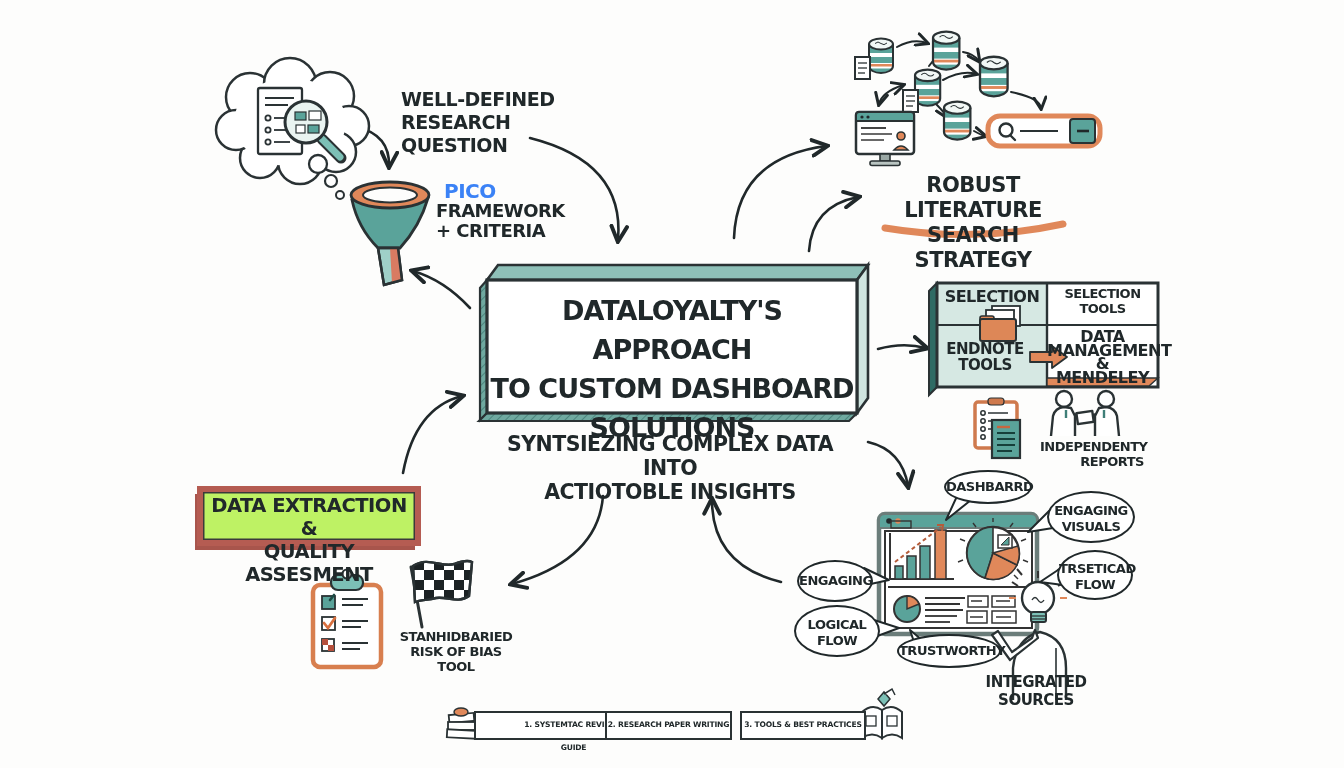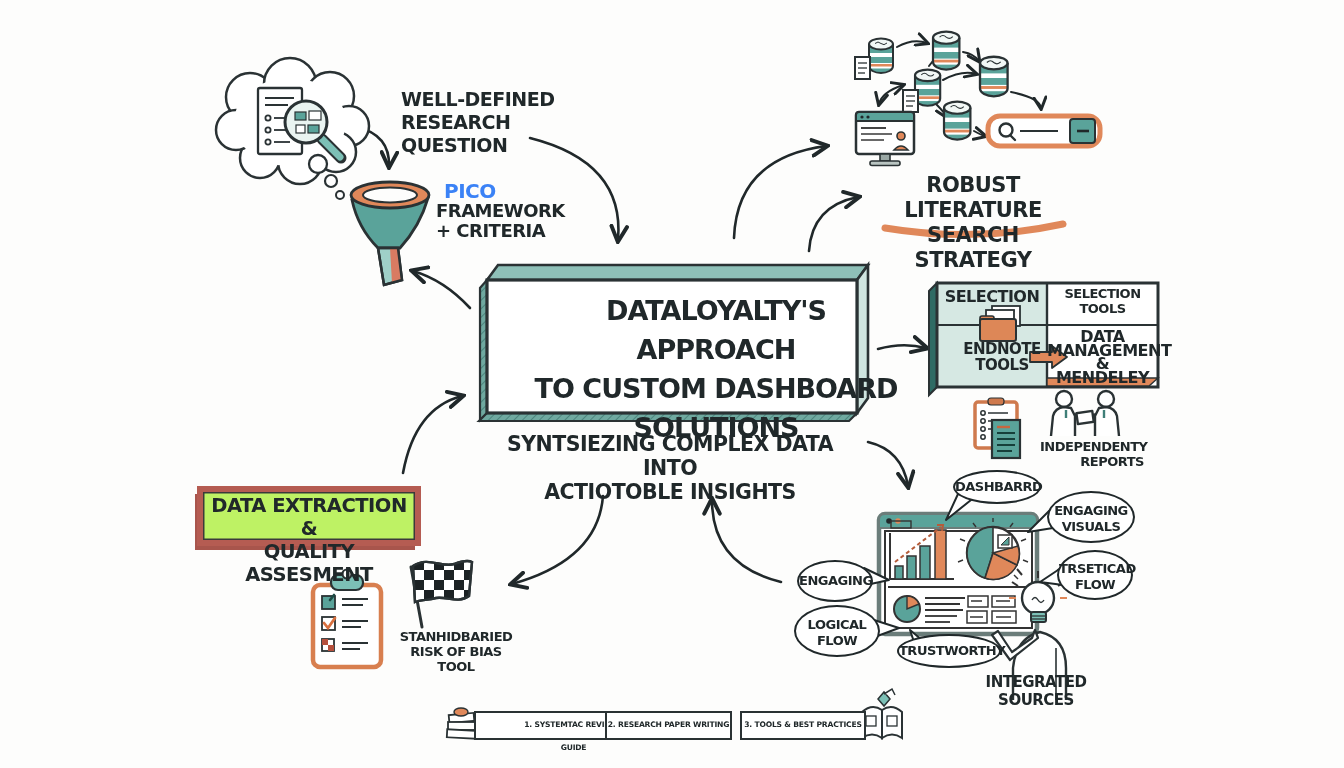--- a/index.html
+++ b/index.html
@@ -6,41 +6,41 @@
   #canvas{position:relative;width:1344px;height:768px;background:#fdfdfc;overflow:hidden;
           font-family:"DejaVu Sans","Liberation Sans",sans-serif;color:#20282a;}
   #art{position:absolute;left:0;top:0;}
   .t{position:absolute;font-weight:bold;color:#20282a;letter-spacing:-0.5px;}
   .ln{display:block;}
   
   .rq{left:401px;top:88px;width:160px;font-size:19px;line-height:23px;}
   .pico{left:436px;top:181px;width:150px;font-size:18px;line-height:20px;}
   .pico .term{color:#3b82f6;font-size:20px;display:block;margin-left:8px;}
   
-  .boxtitle{left:489px;top:291px;width:366px;text-align:center;font-size:27px;line-height:39px;letter-spacing:-1px;margin-left:44px;}
+  .boxtitle{left:489px;top:291px;width:366px;text-align:center;font-size:27px;line-height:39px;letter-spacing:-1px;}
   .subtitle{left:482px;top:432px;width:376px;text-align:center;font-size:20.5px;line-height:24px;}
   
   .lit{left:868px;top:173px;width:210px;text-align:center;font-size:21px;line-height:25px;}
   
   .tbl-hl{left:937px;top:287px;width:110px;text-align:center;font-size:16px;}
-  .tbl-cl{left:937px;top:341px;width:96px;text-align:center;font-size:15px;line-height:16px;padding-left:17px;}
+  .tbl-cl{left:937px;top:341px;width:96px;text-align:center;font-size:15px;line-height:16px;}
   .tbl-hr{left:1047px;top:287px;width:111px;text-align:center;font-size:13px;line-height:14.5px;}
   .tbl-cr{left:1047px;top:330px;width:111px;text-align:center;font-size:16px;line-height:13.5px;}
   
   .reports{left:1040px;top:440px;width:104px;text-align:right;font-size:13px;line-height:14.5px;}
   
   .extraction-box{position:absolute;left:197px;top:486px;width:212px;height:46px;background:#bef264;
      border:6px solid #b55c52;box-shadow:inset 0 0 0 1.5px #3a3a3a,-4px 6px 0 -2px #a8554c;
      text-align:center;font-weight:bold;font-size:19.5px;line-height:23px;letter-spacing:-0.5px;padding-top:2px;}
   .bias{left:390px;top:629px;width:132px;text-align:center;font-size:13px;line-height:15px;}
   .integrated{left:966px;top:673px;width:140px;text-align:center;font-size:15px;}
   
   .bub{position:absolute;background:#fff;border:2.2px solid #20282a;border-radius:50%;
        text-align:center;font-weight:bold;font-size:13px;letter-spacing:-0.5px;color:#20282a;}
-  .b-dash{left:944px;top:470px;width:84px;height:30px;line-height:30px;margin-left:9px;}
+  .b-dash{left:944px;top:470px;width:84px;height:30px;line-height:30px;}
   .b-vis{left:1047px;top:491px;width:88px;height:52px;line-height:16px;padding-top:10px;box-sizing:border-box;}
   .b-tru{left:1057px;top:550px;width:76px;height:50px;line-height:16px;padding-top:9px;box-sizing:border-box;}
   .b-eng{left:797px;top:560px;width:72px;height:38px;line-height:38px;}
   .b-log{left:794px;top:605px;width:86px;height:52px;line-height:16px;padding-top:10px;box-sizing:border-box;}
   .b-trw{left:897px;top:634px;width:100px;height:30px;line-height:30px;}
   
   .fbox{position:absolute;top:711px;height:25px;background:#fff;border:2px solid #2a3234;
         text-align:center;font-weight:bold;font-size:7.6px;letter-spacing:-0.2px;line-height:23px;}
   .f1{left:474px;width:119px;padding-left:38px;} .f2{left:605px;width:123px;} .f3{left:740px;width:122px;}
 </style>

